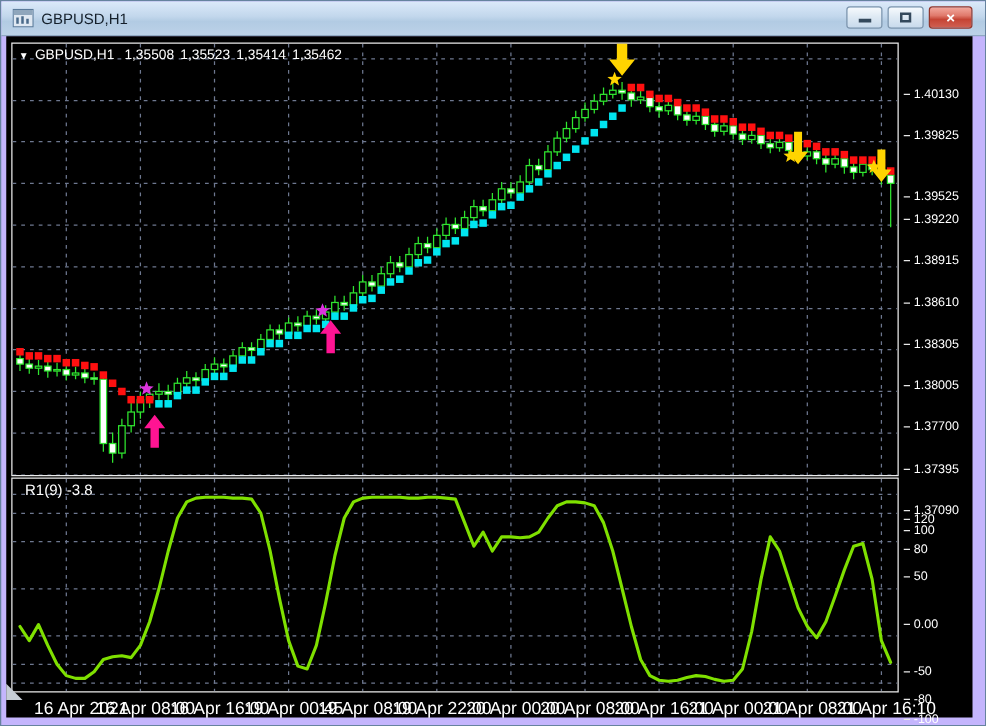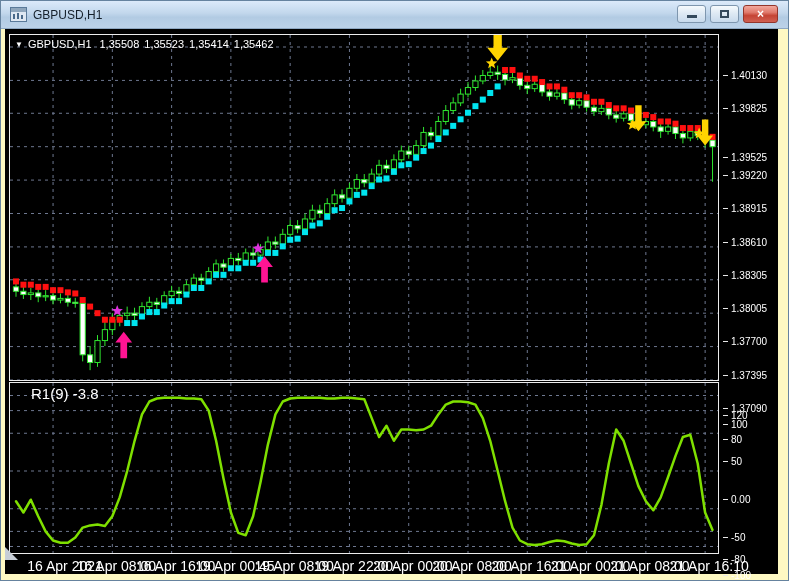--- a/index.html
+++ b/index.html
@@ -1,19 +1,19 @@
 <!DOCTYPE html>
 <html><head>
 <meta charset="utf-8">
 <style>
   html,body{margin:0;padding:0;background:#9eb6cf;}
   *{box-sizing:border-box;}
   .window{
     position:relative;width:789px;height:581px;
-    background:#fef9c3;
+    background:#c4b5fd;
     border:1px solid #66839f;
     font-family:"Liberation Sans","DejaVu Sans",sans-serif;
     overflow:hidden;
   }
   .titlebar{
     position:absolute;left:0;top:0;width:100%;height:28px;
     background:linear-gradient(#dceafa,#c2d7ec 45%,#b2cbe3 60%,#bcd2e8);
     border-bottom:1px solid #8fa8c2;
     display:flex;align-items:center;padding-left:9px;
   }
@@ -37,21 +37,21 @@
   .panel{position:absolute;background:#000;border:1px solid #ececec;}
   #main-panel{left:4px;top:5px;width:710px;height:347px;}
   #sub-panel{left:4px;top:353px;width:710px;height:172px;}
   .ohlc-header{
     position:absolute;left:5px;top:3px;color:#ffffff;font-size:11px;
     display:flex;align-items:center;white-space:pre;z-index:5;
   }
   .ohlc-header .marker{font-size:8px;margin-right:5px;}
   .ohlc-header .sym{margin-right:8px;}
   .ohlc-header .num{margin-right:5px;}
-  .ind-label{position:absolute;left:21px;top:2px;color:#ffffff;font-size:15px;z-index:5;}
+  .ind-label{position:absolute;left:10px;top:2px;color:#ffffff;font-size:12px;z-index:5;}
   .axis-col{position:absolute;width:58px;color:#fff;font-size:10px;text-decoration:underline;}
   #price-axis{left:718px;top:34px;height:347px;}
   #ind-axis{left:718px;top:382px;height:172px;}
   .tick-label{position:absolute;left:0;display:flex;align-items:center;height:11px;line-height:11px;}
   .tick-label .dash{display:inline-block;width:5px;height:1px;background:#e8e8e8;margin-right:3px;}
   #time-axis{position:absolute;left:4px;top:527px;width:769px;height:17px;color:#fff;font-size:14px;}
   .time-label{position:absolute;top:2px;width:90px;text-align:center;white-space:nowrap;}
   .grip{
     position:absolute;left:0px;top:518px;width:0;height:0;z-index:6;
     border-bottom:13px solid #c6cdd6;border-right:13px solid transparent;

